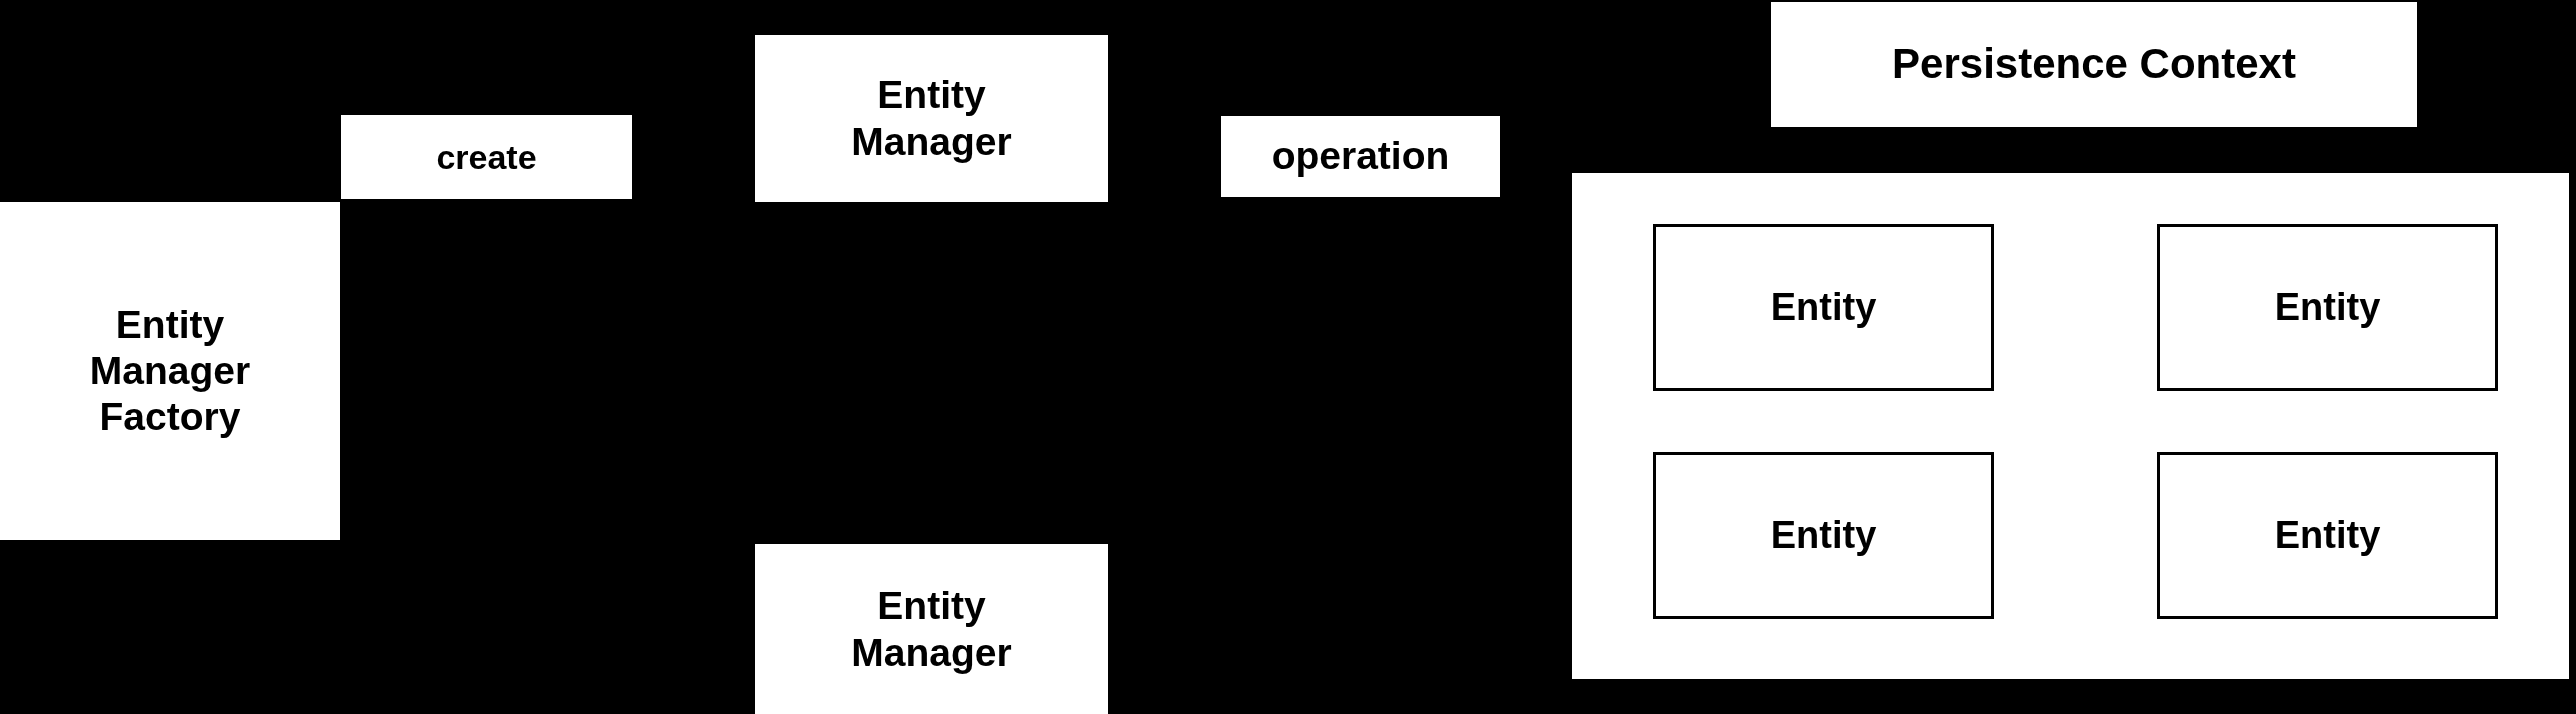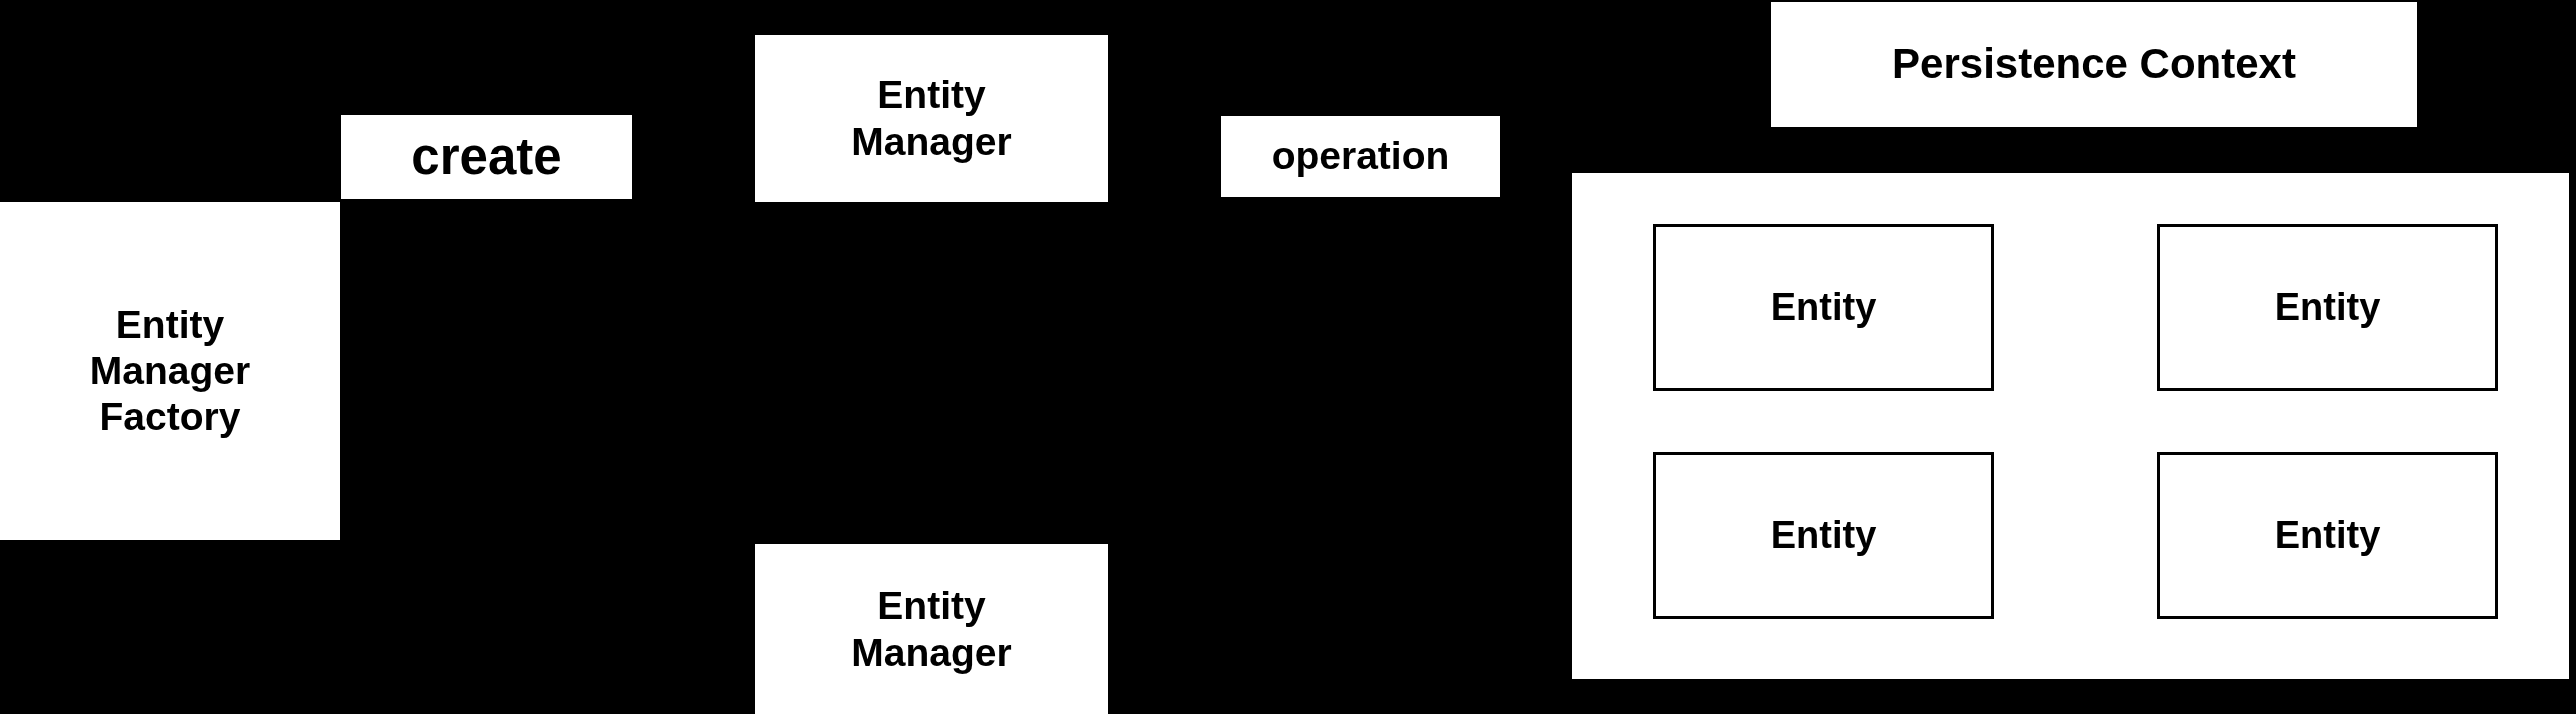--- a/index.html
+++ b/index.html
@@ -39,21 +39,21 @@
     height: 338px;
     font-size: 39px;
   }
 
   
   #create-label {
     left: 341px;
     top: 115px;
     width: 291px;
     height: 84px;
-    font-size: 51px;
+    font-size: 34px;
   }
 
   
   #em-top {
     left: 755px;
     top: 35px;
     width: 353px;
     height: 167px;
     font-size: 39px;
   }

